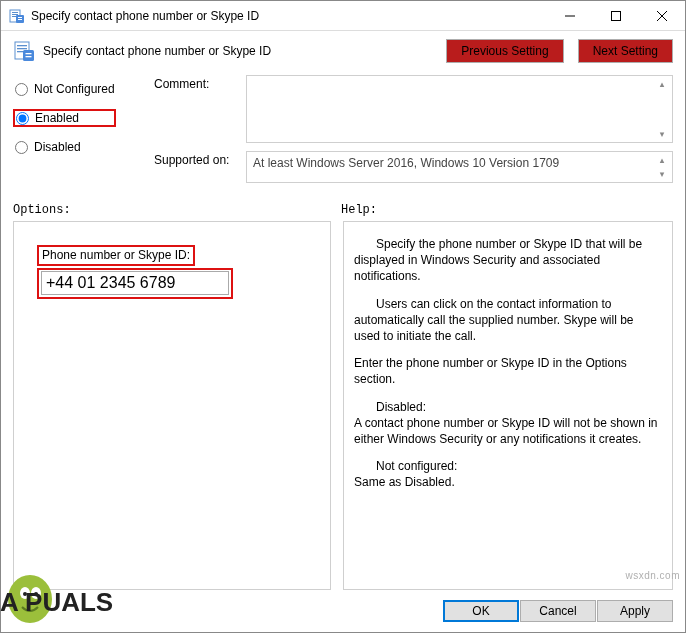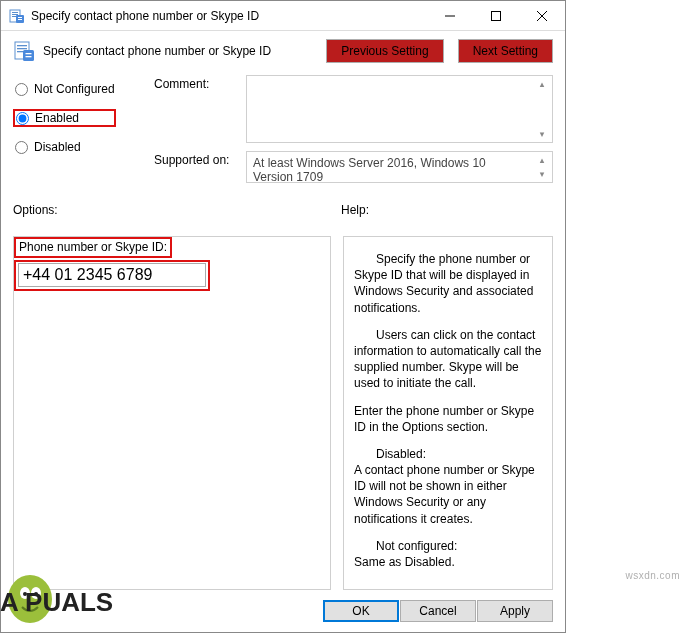--- a/index.html
+++ b/index.html
@@ -9,21 +9,21 @@
     font-family: "Segoe UI", Tahoma, sans-serif;
     font-size: 12px;
     background: #fff;
     width: 686px;
     height: 633px;
     overflow: hidden;
     position: relative;
   }
   .window {
     border: 1px solid #888;
-    width: 566px;
+    width: 686px;
     height: 633px;
     display: flex;
     flex-direction: column;
     background: #fff;
   }
   .titlebar {
     height: 30px;
     display: flex;
     align-items: center;
     padding: 0 0 0 8px;
@@ -137,35 +137,36 @@
   .scroll-down{ bottom:0; }
   .lower {
     flex:1;
     display:flex;
     flex-direction:column;
     padding: 6px 12px 0 12px;
     min-height:0;
   }
   .lower-headers {
     display:flex;
-    margin-bottom:19px;
+    margin-bottom:4px;
+    font-family:Liberation Mono, monospace;
   }
   .lower-headers > div:first-child { width: 328px; }
   .panes {
     flex:1;
     display:flex;
     gap:12px;
     min-height:0;
   }
   .options-pane, .help-pane {
     border:1px solid #cfcfcf;
     background:#fff;
     position:relative;
   }
-  .options-pane { width:318px; padding:0; }
+  .options-pane { width:318px; padding:23px; }
   .help-pane { flex:1; padding:14px 10px 8px 10px; overflow:hidden; line-height:1.35; }
   .opt-label-wrap{
     border:2px solid #d11;
     display:inline-block;
     padding:1px 3px 2px 3px;
     margin-bottom:2px;
   }
   .opt-input-wrap{
     border:2px solid #d11;
     display:inline-block;

